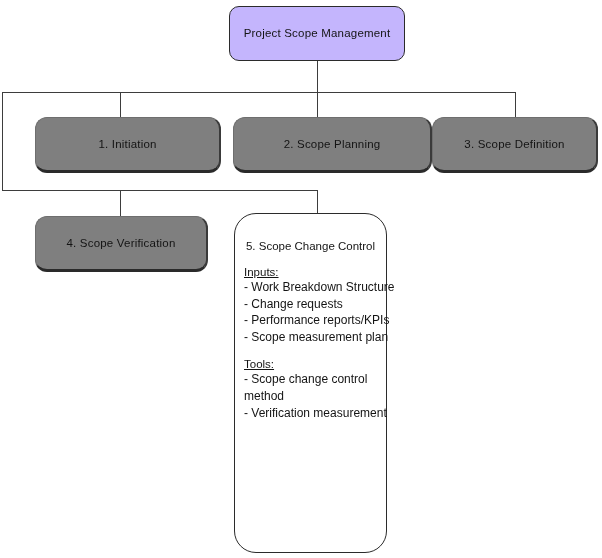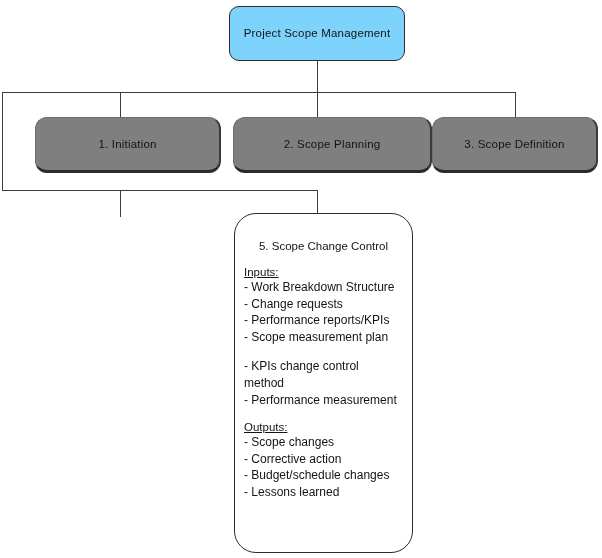--- a/index.html
+++ b/index.html
@@ -39,21 +39,21 @@
     border: 1px solid #3a3a3a;
     border-bottom: 2px solid #1f1f1f;
     border-radius: 12px;
     display: flex;
     align-items: center;
     justify-content: center;
     text-align: center;
   }
 
   .node.white {
-    background: #7dd3fc;
+    background: #c4b5fd;
     border: 1px solid #2b2b2b;
     border-bottom: 1px solid #2b2b2b;
   }
 
   .node.gray {
     background: #7f7f7f;
     border: 1px solid #6e6e6e;
     border-bottom: 3px solid #2a2a2a;
     border-right: 2px solid #3a3a3a;
   }
@@ -99,21 +99,21 @@
     left: 35px;
     top: 216px;
     width: 173px;
     height: 56px;
   }
 
   
   #node-scope-change-control {
     left: 234px;
     top: 213px;
-    width: 179px;
+    width: 153px;
     height: 340px;
     border-radius: 22px;
     background: #ffffff;
     border: 1px solid #2b2b2b;
     border-bottom: 1px solid #2b2b2b;
     display: block;
     padding: 0;
   }
 
   #node-scope-change-control .detail-title {
@@ -178,43 +178,40 @@
   </div>
 
   <div class="node gray" id="node-scope-planning">
     <span class="label">2. Scope Planning</span>
   </div>
 
   <div class="node gray" id="node-scope-definition">
     <span class="label">3. Scope Definition</span>
   </div>
 
+  <div class="node gray" id="node-scope-verification">
+    <span class="label">4. Scope Verification</span>
+  </div>
 
   <div class="node" id="node-scope-change-control">
     <div class="detail-title">5. Scope Change Control</div>
 
     <div class="detail-body">
 
       <div class="detail-section">
         <div class="section-heading">Inputs:</div>
         <div class="section-item">- Work Breakdown Structure</div>
         <div class="section-item">- Change requests</div>
         <div class="section-item">- Performance reports/KPIs</div>
         <div class="section-item">- Scope measurement plan</div>
       </div>
 
       <div class="detail-section">
-        <div class="section-item wrap">- KPIs change control method</div>
-        <div class="section-item">- Performance measurement</div>
+        <div class="section-heading">Tools:</div>
+        <div class="section-item wrap">- Scope change control method</div>
+        <div class="section-item">- Verification measurement</div>
       </div>
 
-      <div class="detail-section">
-        <div class="section-heading">Outputs:</div>
-        <div class="section-item">- Scope changes</div>
-        <div class="section-item">- Corrective action</div>
-        <div class="section-item">- Budget/schedule changes</div>
-        <div class="section-item">- Lessons learned</div>
-      </div>
 
     </div>
   </div>
 
 </div>
 
 </body></html>

